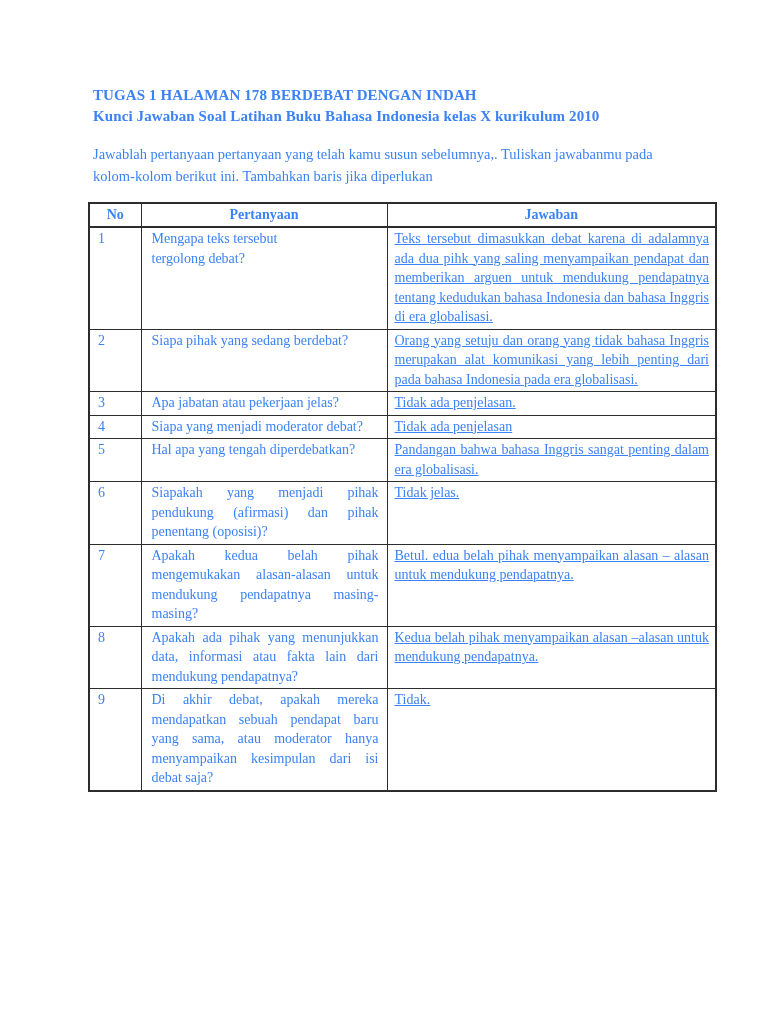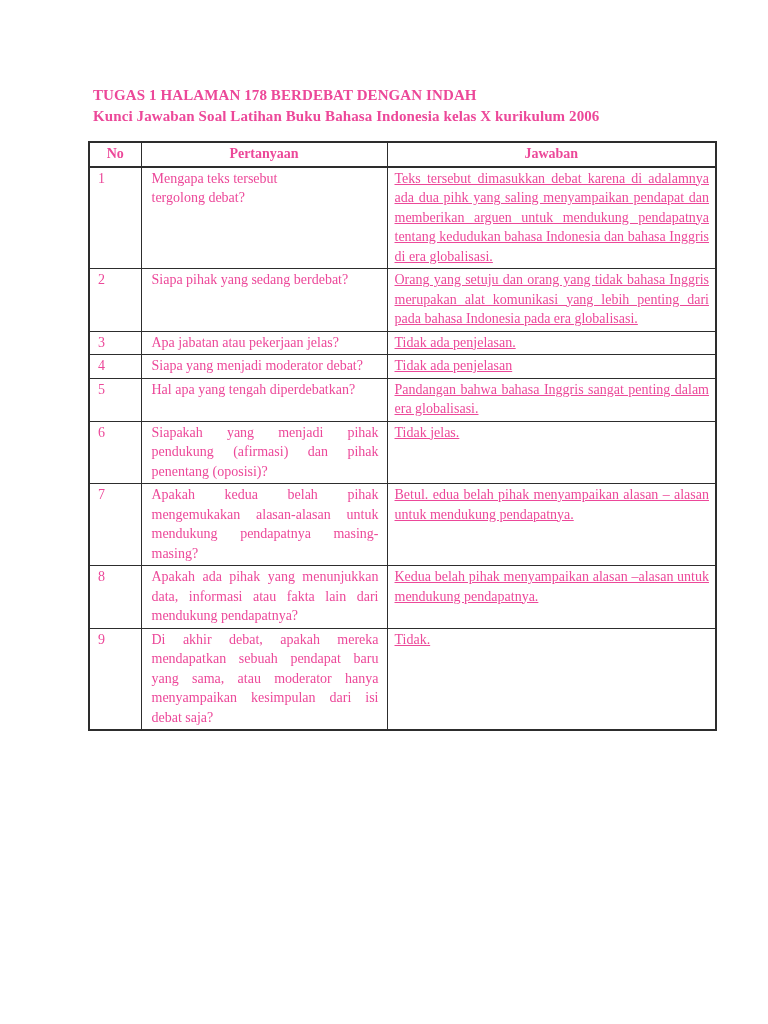--- a/index.html
+++ b/index.html
@@ -6,21 +6,21 @@
     margin: 0;
     padding: 0;
     background: #ffffff;
   }
   .page {
     position: relative;
     width: 768px;
     height: 1024px;
     background: #ffffff;
     font-family: "Liberation Serif", "DejaVu Serif", serif;
-    color: #ec4899;
+    color: #3b82f6;
     overflow: hidden;
     box-sizing: border-box;
   }
   .content {
     position: absolute;
     top: 85px;
     left: 88px;
     width: 627px;
   }
   .heading {
@@ -79,23 +79,24 @@
   }
 </style>
 </head>
 <body>
 
 <div class="page">
   <div class="content">
 
     <div class="heading">
       <div>TUGAS 1 HALAMAN 178 BERDEBAT DENGAN INDAH</div>
-      <div>Kunci Jawaban Soal Latihan Buku Bahasa Indonesia kelas X kurikulum 2006</div>
+      <div>Kunci Jawaban Soal Latihan Buku Bahasa Indonesia kelas X kurikulum 2010</div>
     </div>
 
+    <p class="intro">Jawablah pertanyaan pertanyaan yang telah kamu susun sebelumnya,. Tuliskan jawabanmu pada kolom-kolom berikut ini. Tambahkan baris jika diperlukan</p>
 
     <table class="qa">
       <colgroup>
         <col class="c-no">
         <col class="c-q">
         <col class="c-a">
       </colgroup>
       <thead>
         <tr>
           <th>No</th>

